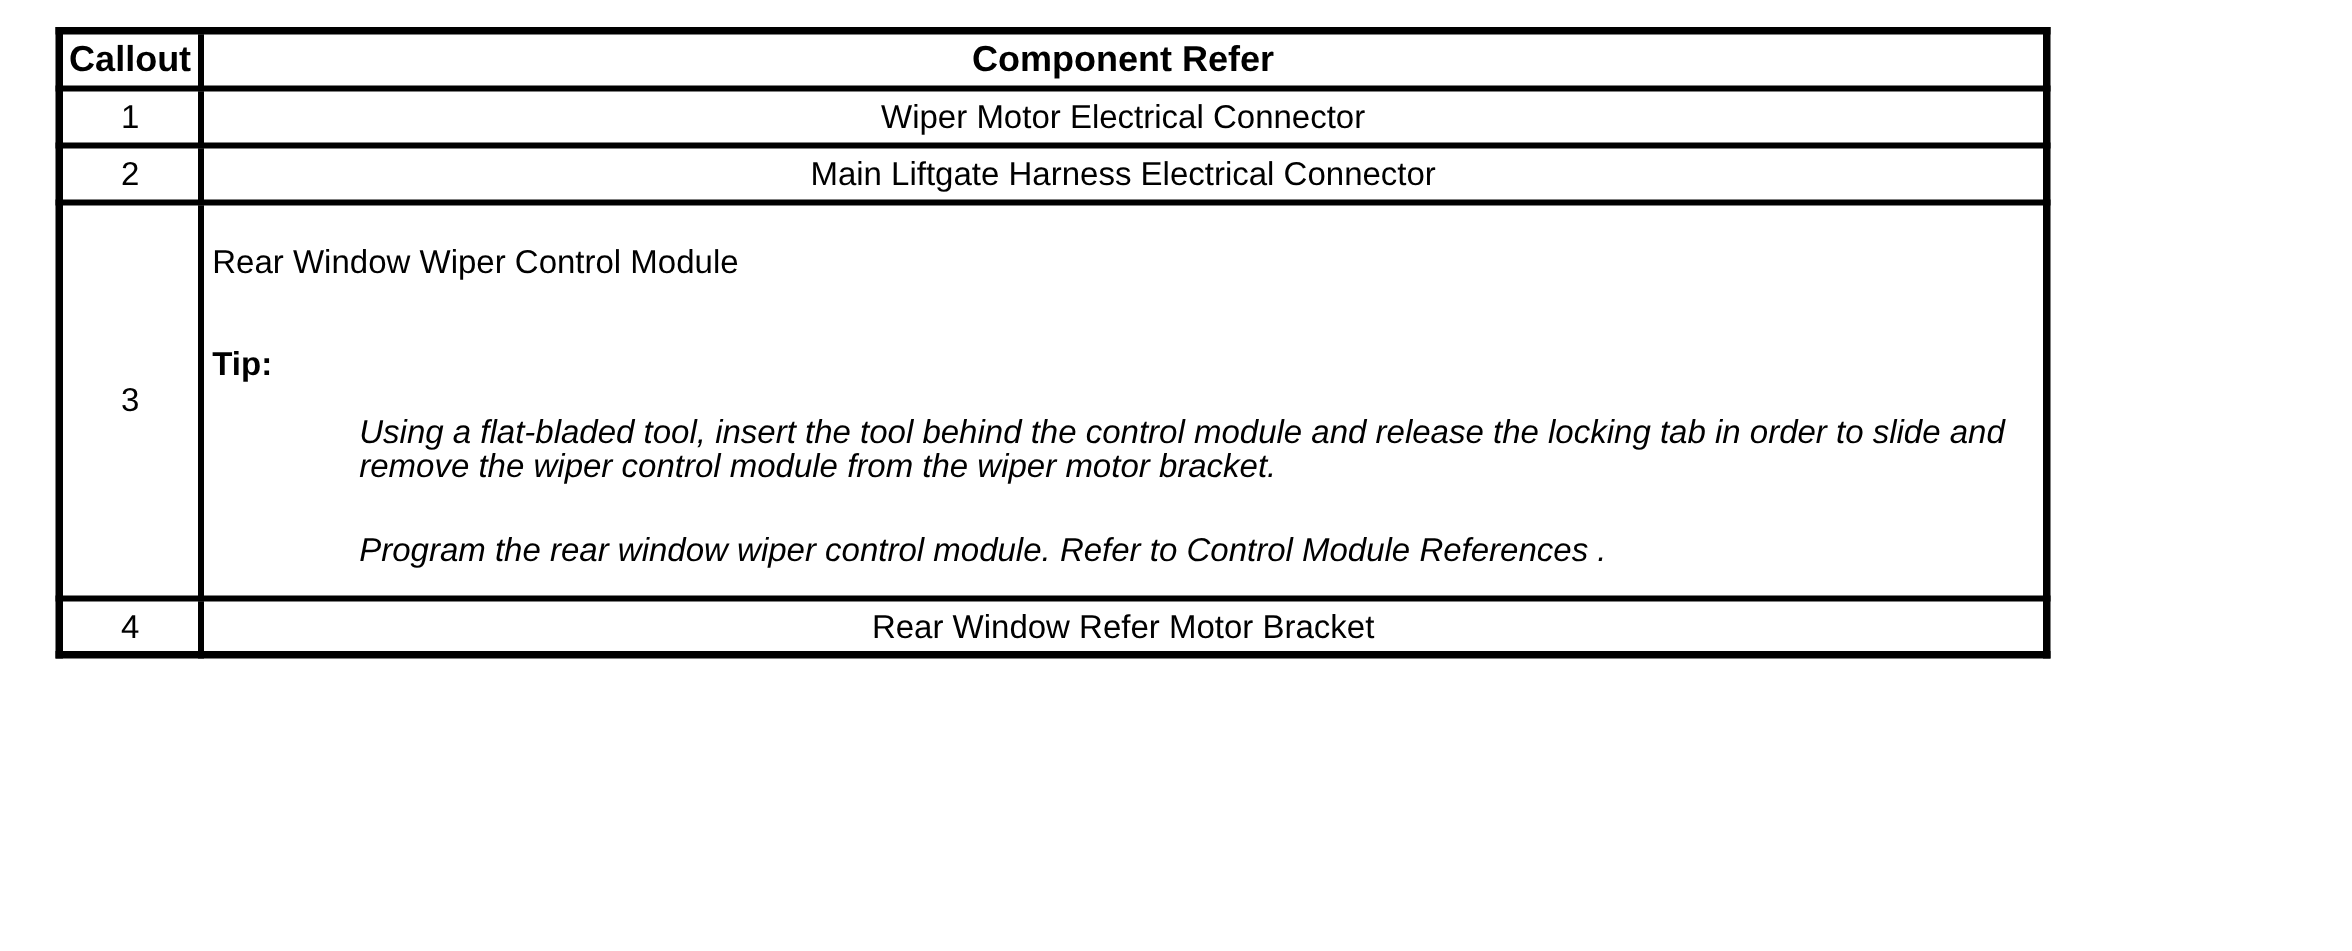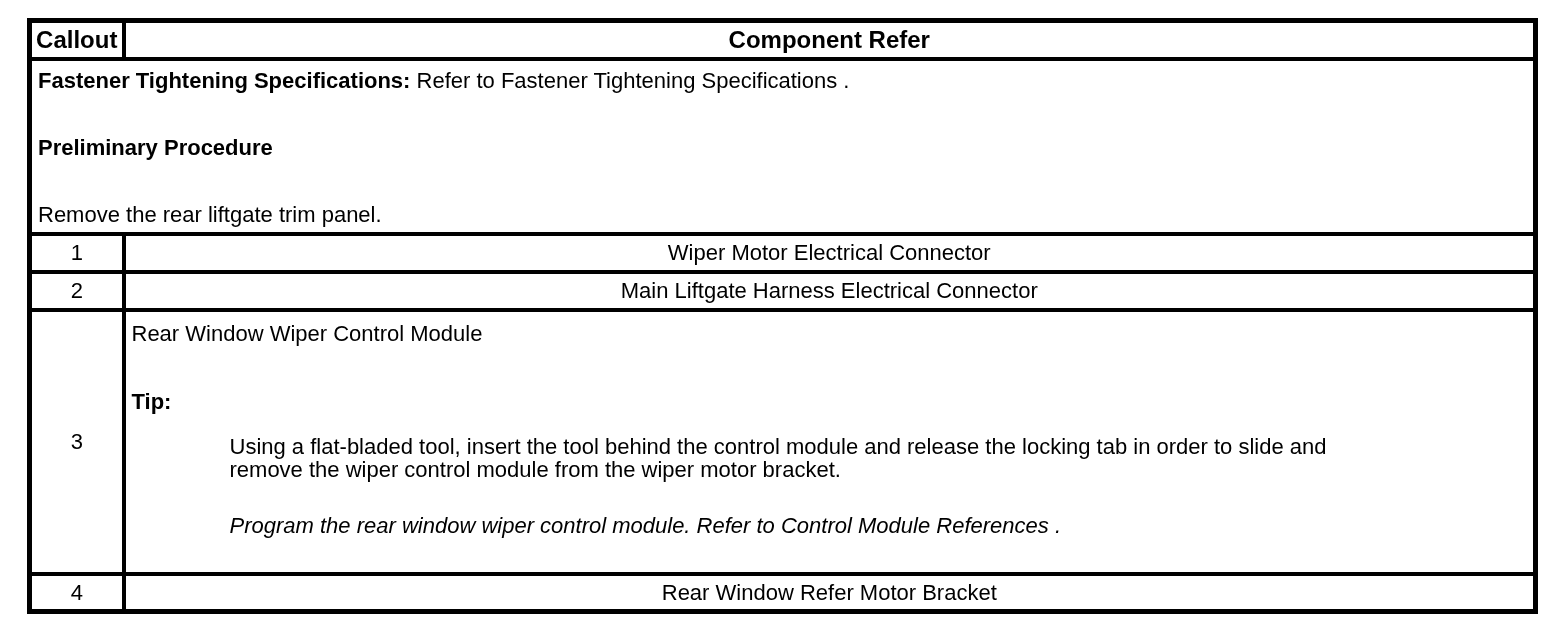--- a/index.html
+++ b/index.html
@@ -11,22 +11,22 @@
   }
   .sheet {
     position: relative;
     width: 1568px; height: 634px;
     background: #ffffff;
     font-family: "Liberation Sans", sans-serif;
     color: #000000;
   }
   table.callout-table {
     position: absolute;
-    left: 27px; top: 18px;
-    width: 1511px;
+    left: 37px; top: 18px;
+    width: 1330px;
     border-collapse: collapse;
     table-layout: fixed;
     font-size: 22px;
     line-height: 23px;
     background: #ffffff;
   }
   table.callout-table, 
   table.callout-table th, 
   table.callout-table td {
     border: 4px solid #000000;
@@ -58,50 +58,41 @@
   }
   .para { margin: 0 0 44px 0; }
   .para:last-child { margin-bottom: 0; }
   .bold { font-weight: bold; }
 
   td.detail-cell {
     vertical-align: top;
     padding: 10px 6px 6px 6px;
     height: 264px;
   }
-  .detail-name { margin: 0 0 45px 0; }
+  .detail-name { margin: 16px 0 45px 0; }
   .tip-label { font-weight: bold; margin: 0 0 22px 0; }
-  .tip-body { margin: 0 0 33px 98px; }
+  .tip-body { margin: 0 0 33px 98px; font-style: italic; }
   .tip-line { margin: 0; }
   .program-note { margin: 4px 0 0 98px; font-style: italic; }
 </style>
 </head>
 <body>
 
 <div class="sheet">
   <table class="callout-table">
     <colgroup>
       <col style="width:94px">
       <col>
     </colgroup>
     <tbody>
       <tr>
         <th>Callout</th>
         <th>Component Refer</th>
       </tr>
 
-      <tr>
-        <td class="preamble-cell" colspan="2">
-          <div class="para">
-            <span class="bold">Fastener Tightening Specifications:</span><span> Refer to Fastener Tightening Specifications .</span>
-          </div>
-          <div class="para bold">Preliminary Procedure</div>
-          <div class="para">Remove the rear liftgate trim panel.</div>
-        </td>
-      </tr>
 
       <tr class="simple-row">
         <td class="callout-cell">1</td>
         <td class="name-cell">Wiper Motor Electrical Connector</td>
       </tr>
 
       <tr class="simple-row">
         <td class="callout-cell">2</td>
         <td class="name-cell">Main Liftgate Harness Electrical Connector</td>
       </tr>

